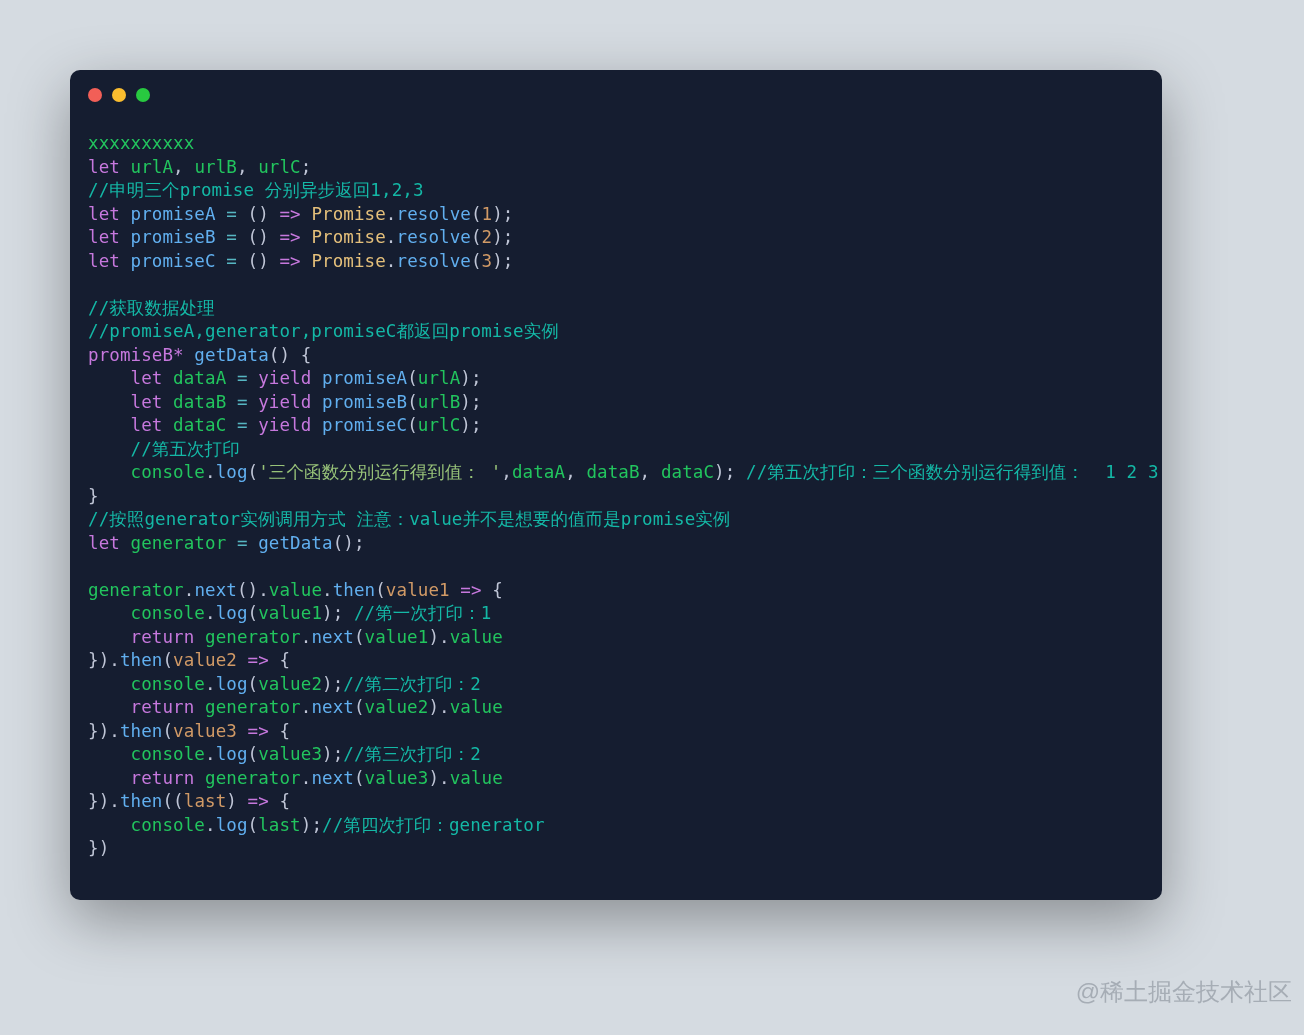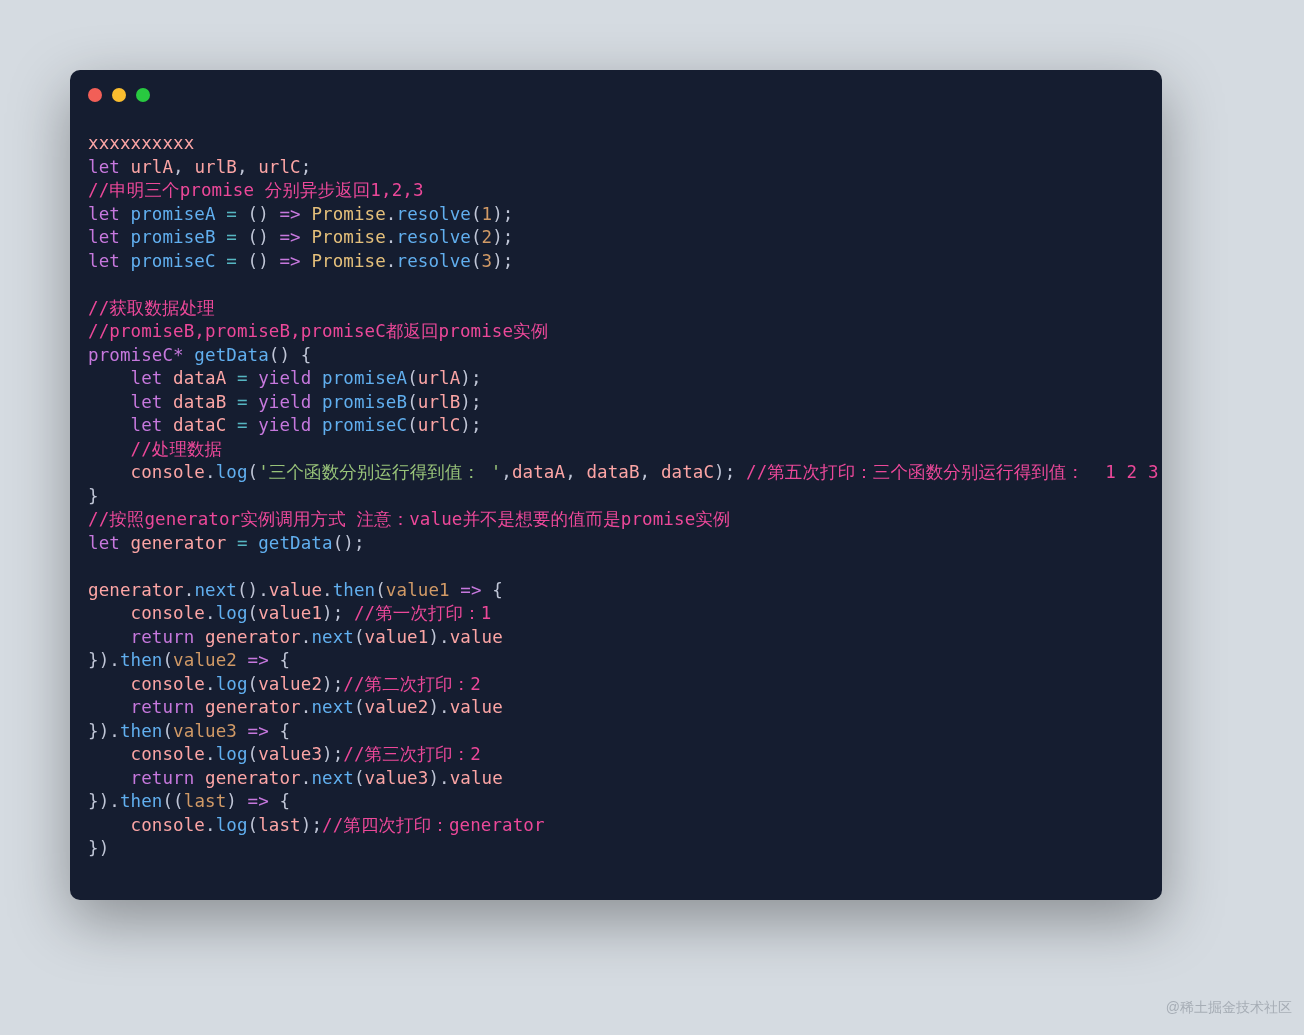--- a/index.html
+++ b/index.html
@@ -38,36 +38,36 @@
     position: absolute;
     left: 18px;
     top: 62px;
     font-size: 17.5px;
     line-height: 23.5px;
     white-space: pre;
     color: #b9c6e0;
     letter-spacing: 0.1px;
   } 
   .c-kw    { color:#c678dd; } 
-  .c-var   { color:#fca5a5; } 
+  .c-var   { color:#22c55e; } 
   .c-num   { color:#d19a66; } 
   .c-cls   { color:#e5c07b; } 
   .c-fn    { color:#61afef;margin-top:16px; } 
   .c-str   { color:#98c379;margin-top:20px; } 
-  .c-cmt   { color:#ec4899; } 
+  .c-cmt   { color:#14b8a6; } 
   .c-op    { color:#56b6c2; } 
   .c-pun   { color:#bfc5d6; } 
 
   .watermark {
     position: absolute;
     right: 12px;
-    bottom: 18px;
+    bottom: 27px;
     color: #808892;
     opacity: 0.55;
-    font-size: 14px;
+    font-size: 24px;
     font-family: "PingFang SC", "Microsoft YaHei", sans-serif;
   }
 </style>
 </head>
 <body>
 
 <div class="card">
   <div class="buttons">
     <div class="btn" style="background:#f25f57"></div>
     <div class="btn" style="background:#fabd2f"></div>
@@ -75,26 +75,26 @@
   </div>
 
 <div class="code"><span><span class="c-var">xxxxxxxxxx</span></span>
 <span><span class="c-kw">let </span><span class="c-var">urlA</span><span class="c-pun">, </span><span class="c-var">urlB</span><span class="c-pun">, </span><span class="c-var">urlC</span><span class="c-pun">;</span></span>
 <span><span class="c-cmt">//申明三个promise 分别异步返回1,2,3</span></span>
 <span><span class="c-kw">let </span><span class="c-fn">promiseA </span><span class="c-op">= </span><span class="c-pun">() </span><span class="c-kw">=&gt; </span><span class="c-cls">Promise</span><span class="c-pun">.</span><span class="c-fn">resolve</span><span class="c-pun">(</span><span class="c-num">1</span><span class="c-pun">);</span></span>
 <span><span class="c-kw">let </span><span class="c-fn">promiseB </span><span class="c-op">= </span><span class="c-pun">() </span><span class="c-kw">=&gt; </span><span class="c-cls">Promise</span><span class="c-pun">.</span><span class="c-fn">resolve</span><span class="c-pun">(</span><span class="c-num">2</span><span class="c-pun">);</span></span>
 <span><span class="c-kw">let </span><span class="c-fn">promiseC </span><span class="c-op">= </span><span class="c-pun">() </span><span class="c-kw">=&gt; </span><span class="c-cls">Promise</span><span class="c-pun">.</span><span class="c-fn">resolve</span><span class="c-pun">(</span><span class="c-num">3</span><span class="c-pun">);</span></span>
 <span><span></span></span>
 <span><span class="c-cmt">//获取数据处理</span></span>
-<span><span class="c-cmt">//promiseB,promiseB,promiseC都返回promise实例</span></span>
-<span><span class="c-kw">promiseC* </span><span class="c-fn">getData</span><span class="c-pun">() {</span></span>
+<span><span class="c-cmt">//promiseA,generator,promiseC都返回promise实例</span></span>
+<span><span class="c-kw">promiseB* </span><span class="c-fn">getData</span><span class="c-pun">() {</span></span>
 <span><span>    </span><span class="c-kw">let </span><span class="c-var">dataA </span><span class="c-op">= </span><span class="c-kw">yield </span><span class="c-fn">promiseA</span><span class="c-pun">(</span><span class="c-var">urlA</span><span class="c-pun">);</span></span>
 <span><span>    </span><span class="c-kw">let </span><span class="c-var">dataB </span><span class="c-op">= </span><span class="c-kw">yield </span><span class="c-fn">promiseB</span><span class="c-pun">(</span><span class="c-var">urlB</span><span class="c-pun">);</span></span>
 <span><span>    </span><span class="c-kw">let </span><span class="c-var">dataC </span><span class="c-op">= </span><span class="c-kw">yield </span><span class="c-fn">promiseC</span><span class="c-pun">(</span><span class="c-var">urlC</span><span class="c-pun">);</span></span>
-<span><span>    </span><span class="c-cmt">//处理数据</span></span>
+<span><span>    </span><span class="c-cmt">//第五次打印</span></span>
 <span><span>    </span><span class="c-var">console</span><span class="c-pun">.</span><span class="c-fn">log</span><span class="c-pun">(</span><span class="c-str">'三个函数分别运行得到值： '</span><span class="c-pun">,</span><span class="c-var">dataA</span><span class="c-pun">, </span><span class="c-var">dataB</span><span class="c-pun">, </span><span class="c-var">dataC</span><span class="c-pun">); </span><span class="c-cmt">//第五次打印：三个函数分别运行得到值：  1 2 3</span></span>
 <span><span class="c-pun">}</span></span>
 <span><span class="c-cmt">//按照generator实例调用方式 注意：value并不是想要的值而是promise实例</span></span>
 <span><span class="c-kw">let </span><span class="c-var">generator </span><span class="c-op">= </span><span class="c-fn">getData</span><span class="c-pun">();</span></span>
 <span><span></span></span>
 <span><span class="c-var">generator</span><span class="c-pun">.</span><span class="c-fn">next</span><span class="c-pun">().</span><span class="c-var">value</span><span class="c-pun">.</span><span class="c-fn">then</span><span class="c-pun">(</span><span class="c-num">value1 </span><span class="c-kw">=&gt; </span><span class="c-pun">{</span></span>
 <span><span>    </span><span class="c-var">console</span><span class="c-pun">.</span><span class="c-fn">log</span><span class="c-pun">(</span><span class="c-var">value1</span><span class="c-pun">); </span><span class="c-cmt">//第一次打印：1</span></span>
 <span><span>    </span><span class="c-kw">return </span><span class="c-var">generator</span><span class="c-pun">.</span><span class="c-fn">next</span><span class="c-pun">(</span><span class="c-var">value1</span><span class="c-pun">).</span><span class="c-var">value</span></span>
 <span><span class="c-pun">}).</span><span class="c-fn">then</span><span class="c-pun">(</span><span class="c-num">value2 </span><span class="c-kw">=&gt; </span><span class="c-pun">{</span></span>
 <span><span>    </span><span class="c-var">console</span><span class="c-pun">.</span><span class="c-fn">log</span><span class="c-pun">(</span><span class="c-var">value2</span><span class="c-pun">);</span><span class="c-cmt">//第二次打印：2</span></span>

